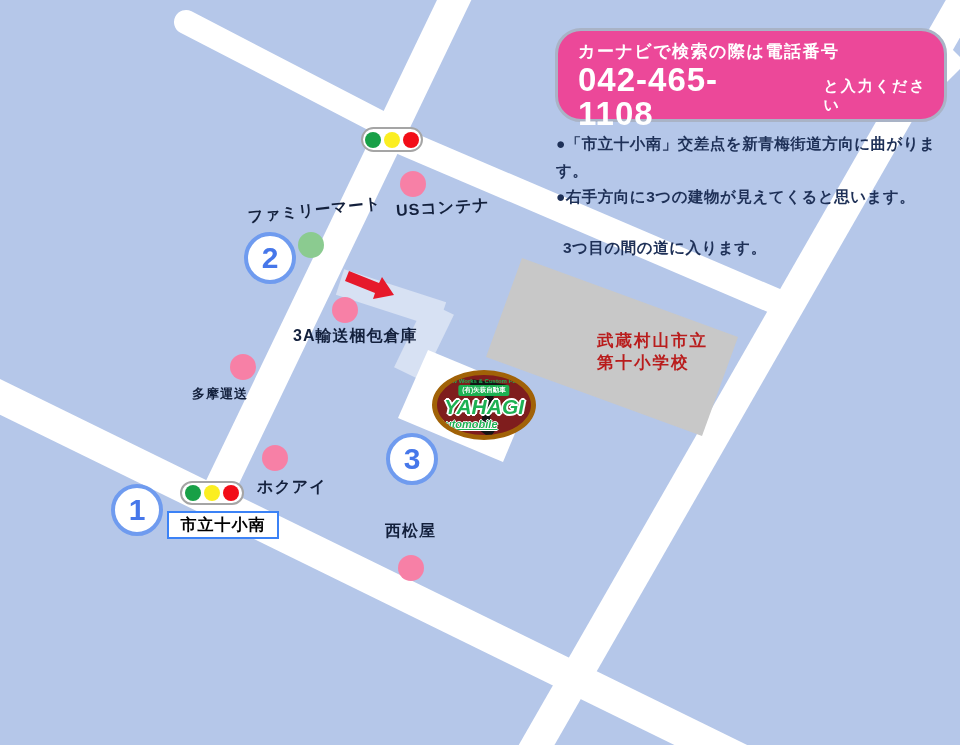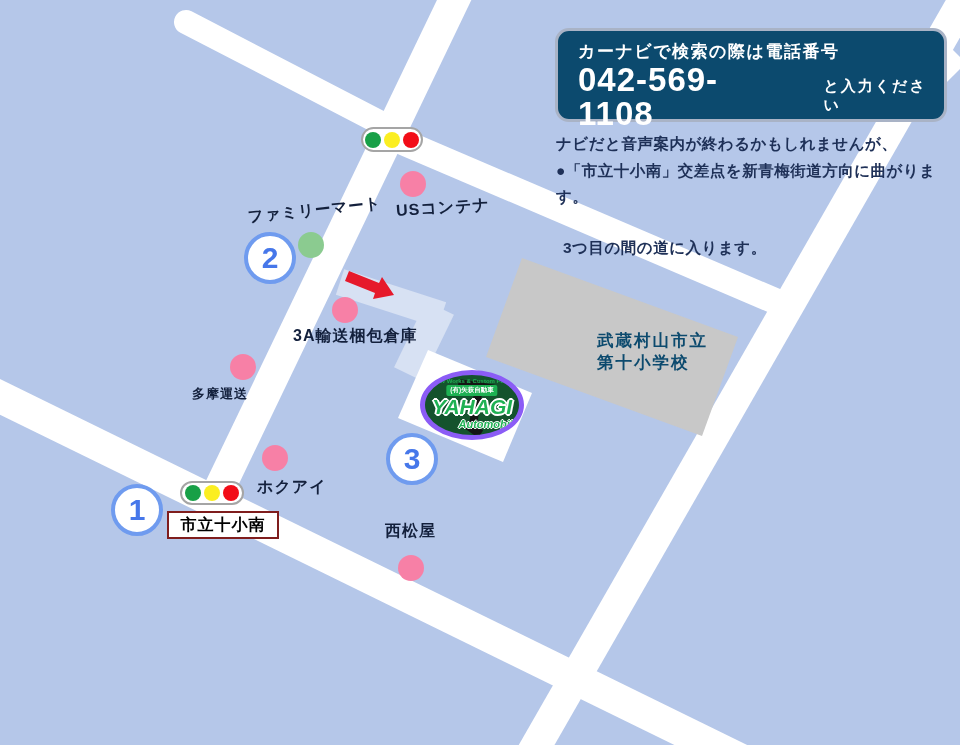--- a/index.html
+++ b/index.html
@@ -32,56 +32,56 @@
     border-radius:16px;display:flex;align-items:center;justify-content:center;
     gap:3px;box-sizing:border-box;z-index:8;
   }
   .lamp{width:16px;height:16px;border-radius:50%;}
   .lamp.g{background:#18a047;}
   .lamp.y{background:#fbee21;}
   .lamp.r{background:#f20d18;}
 
   .intersection-box{
     position:absolute;left:167px;top:511px;width:112px;height:28px;
-    background:#ffffff;border:2px solid #7f1d1d;box-sizing:border-box;
+    background:#ffffff;border:2px solid #3b82f6;box-sizing:border-box;
     display:flex;align-items:center;justify-content:center;
     color:#000000;font-size:16px;font-weight:bold;letter-spacing:1px;z-index:8;
   }
 
   .info-box{
     position:absolute;left:555px;top:28px;width:392px;height:94px;
-    background:#0c4a6e;border:3px solid #a9b3c6;border-radius:14px;
+    background:#ec4899;border:3px solid #a9b3c6;border-radius:26px;
     box-sizing:border-box;color:#ffffff;padding:9px 0 0 20px;z-index:10;
   }
   .info-title{font-size:17px;font-weight:bold;letter-spacing:1.5px;}
   .info-sub{font-size:12.5px;font-weight:bold;margin-top:6px;letter-spacing:1px;}
   .phone-row{display:flex;align-items:baseline;margin-top:0px;}
   .phone-number{font-size:33px;font-weight:bold;letter-spacing:1px;line-height:34px;}
   .phone-suffix{font-size:15px;font-weight:bold;margin-left:30px;letter-spacing:2px;}
   .info-tail{
     position:absolute;left:925px;top:46px;width:34px;height:34px;
     background:#ffffff;border-radius:7px;transform:rotate(45deg);z-index:9;
   }
 
   .instructions{
     position:absolute;left:556px;top:131px;width:404px;z-index:7;
     color:#1e3057;font-size:15.5px;font-weight:bold;line-height:26.5px;
     letter-spacing:0.5px;
   }
   .instructions .line:last-child{padding-left:7px;margin-top:24px;}
 
   .school-label{
-    position:absolute;left:597px;top:330px;z-index:7;color:#0c4a6e;
+    position:absolute;left:597px;top:330px;z-index:7;color:#b91c1c;
     font-size:16.5px;font-weight:bold;line-height:21.5px;letter-spacing:2px;
   }
 
   
   .yahagi{
-    position:absolute;left:420px;top:370px;width:104px;height:70px;
-    background:#14532d;border:5px solid #8b5cf6;border-radius:50%;
+    position:absolute;left:432px;top:370px;width:104px;height:70px;
+    background:#7f1d1d;border:5px solid #a16207;border-radius:50%;
     box-sizing:border-box;z-index:7;overflow:hidden;
   }
   .yahagi .arc-text{
     position:absolute;top:3px;left:0;width:100%;text-align:center;
     font-size:6px;font-weight:bold;color:#1eb153;z-index:3;white-space:nowrap;
   }
   .yahagi .badge{
     position:absolute;top:10px;left:50%;transform:translateX(-50%);
     background:#1eb153;color:#ffffff;font-size:6.5px;font-weight:bold;
     padding:1px 4px;border-radius:2px;z-index:4;white-space:nowrap;
@@ -99,23 +99,24 @@
     transform:rotate(35deg);z-index:1;
   }
   .yahagi .name{
     position:absolute;top:20px;left:0;width:100%;text-align:center;
     font-size:21px;font-weight:bold;font-style:italic;color:#1eb153;z-index:2;
     letter-spacing:0px;
     text-shadow:-2px 0 #fff,2px 0 #fff,0 -2px #fff,0 2px #fff,
                 -1px -1px #fff,1px 1px #fff,-1px 1px #fff,1px -1px #fff;
   }
   .yahagi .subname{
-    position:absolute;top:43px;left:0;width:100%;text-align:right;
+    position:absolute;top:43px;left:0;width:100%;text-align:left;
     font-size:11px;font-weight:bold;font-style:italic;color:#1eb153;z-index:2;
     text-shadow:-1px 0 #fff,1px 0 #fff,0 -1px #fff,0 1px #fff;
+    text-decoration:underline;
   }
 </style>
 </head>
 <body>
 
 <div id="stage">
 
   <svg id="map-svg" width="960" height="745" viewBox="0 0 960 745">
 
     <line x1="-10" y1="392" x2="770" y2="774" stroke="#ffffff" stroke-width="32"></line>
@@ -131,28 +132,28 @@
 
     <polygon points="428,350 532,393 503,462 398,418" fill="#ffffff"></polygon>
 
     <polygon points="349,271 379,283 382,277 394,295 373,299 375,293 345,281" fill="#e6192b"></polygon>
   </svg>
 
   <div class="info-tail"></div>
   <div class="info-box">
     <div class="info-title">カーナビで検索の際は電話番号</div>
     <div class="phone-row">
-      <span class="phone-number">042-569-1108</span>
+      <span class="phone-number">042-465-1108</span>
       <span class="phone-suffix">と入力ください</span>
     </div>
   </div>
 
   <div class="instructions">
-    <div class="line">ナビだと音声案内が終わるかもしれませんが、</div>
     <div class="line">●「市立十小南」交差点を新青梅街道方向に曲がります。</div>
+    <div class="line">●右手方向に3つの建物が見えてくると思います。</div>
     <div class="line">3つ目の間の道に入ります。</div>
   </div>
 
   <div class="traffic-light" style="left:361px;top:127px;width:62px;height:25px;">
     <span class="lamp g"></span>
     <span class="lamp y"></span>
     <span class="lamp r"></span>
   </div>
   <div class="traffic-light" style="left:180px;top:481px;width:64px;height:24px;">
     <span class="lamp g"></span>

